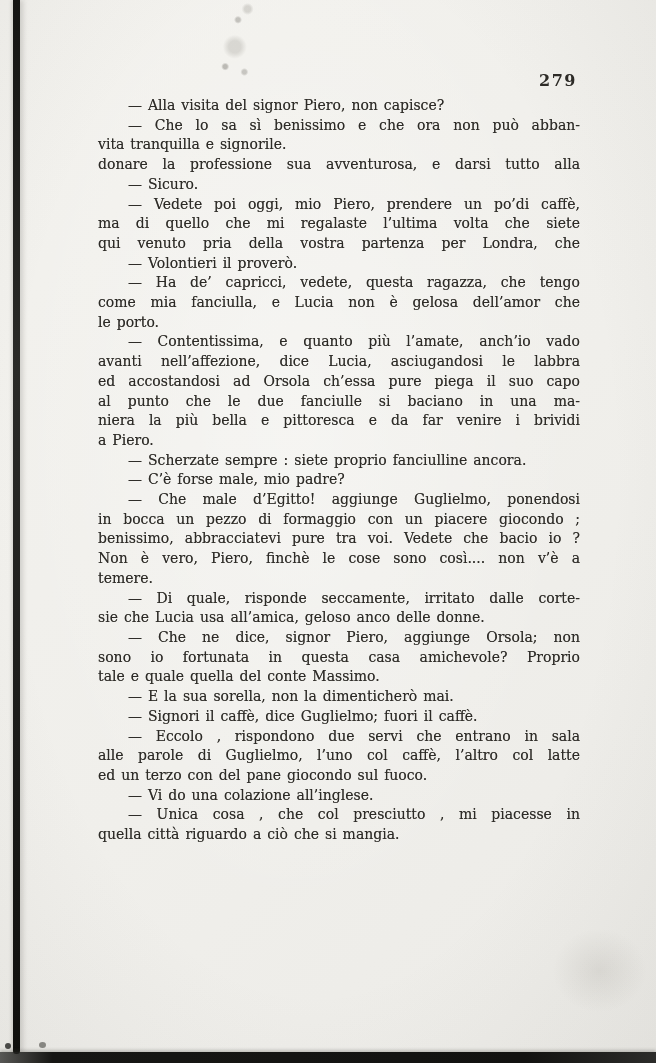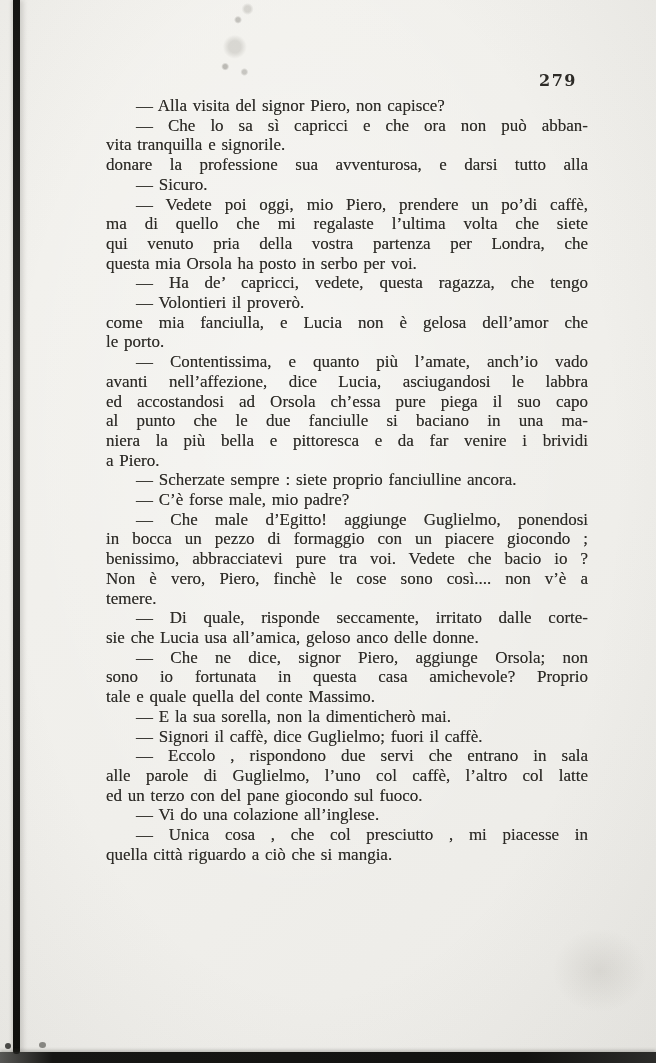--- a/index.html
+++ b/index.html
@@ -101,27 +101,26 @@
     text-align: right;
     font-size: 16px;
     font-weight: bold;
     letter-spacing: 1.5px;
     color: #2d2b27;
   }
   
   .text {
     position: absolute;
     top: 96px;
-    left: 106px;
+    left: 98px;
     width: 482px;
-    font-size: 17px;
+    font-size: 14px;
     line-height: 19.7px;
     color: #2d2b27;
     text-shadow: 0 0 0.5px rgba(45,43,39,0.55);
-    font-family: Liberation Serif, serif;
   }
   .line {
     text-align: justify;
     text-align-last: justify;
     white-space: normal;
   }
   .line.first {
     text-indent: 30px;
   }
   .line.last {
@@ -138,30 +137,29 @@
   <div class="scan-blotch"></div>
   <div class="scan-speck-a"></div>
   <div class="scan-speck-b"></div>
   <div class="binding-shadow"></div>
   <div class="page-bottom-edge"></div>
 
   <div class="pagenum">279</div>
 
   <div class="text">
       <div class="line first last">— Alla visita del signor Piero, non capisce?</div>
-      <div class="line first">— Che lo sa sì capricci e che ora non può abban-</div>
+      <div class="line first">— Che lo sa sì benissimo e che ora non può abban-</div>
       <div class="line last">vita tranquilla e signorile.</div>
       <div class="line">donare la professione sua avventurosa, e darsi tutto alla</div>
       <div class="line first last">— Sicuro.</div>
       <div class="line first">— Vedete poi oggi, mio Piero, prendere un po’di caffè,</div>
       <div class="line">ma di quello che mi regalaste l’ultima volta che siete</div>
       <div class="line">qui venuto pria della vostra partenza per Londra, che</div>
-      <div class="line last">questa mia Orsola ha posto in serbo per voi.</div>
+      <div class="line first last">— Volontieri il proverò.</div>
       <div class="line first">— Ha de’ capricci, vedete, questa ragazza, che tengo</div>
-      <div class="line first last">— Volontieri il proverò.</div>
       <div class="line">come mia fanciulla, e Lucia non è gelosa dell’amor che</div>
       <div class="line last">le porto.</div>
       <div class="line first">— Contentissima, e quanto più l’amate, anch’io vado</div>
       <div class="line">avanti nell’affezione, dice Lucia, asciugandosi le labbra</div>
       <div class="line">ed accostandosi ad Orsola ch’essa pure piega il suo capo</div>
       <div class="line">al punto che le due fanciulle si baciano in una ma-</div>
       <div class="line">niera la più bella e pittoresca e da far venire i brividi</div>
       <div class="line last">a Piero.</div>
       <div class="line first last">— Scherzate sempre : siete proprio fanciulline ancora.</div>
       <div class="line first last">— C’è forse male, mio padre?</div>

